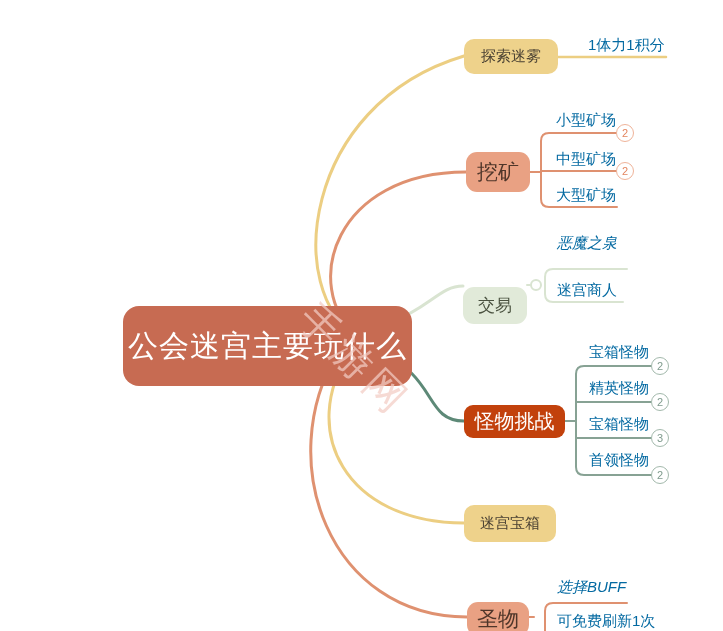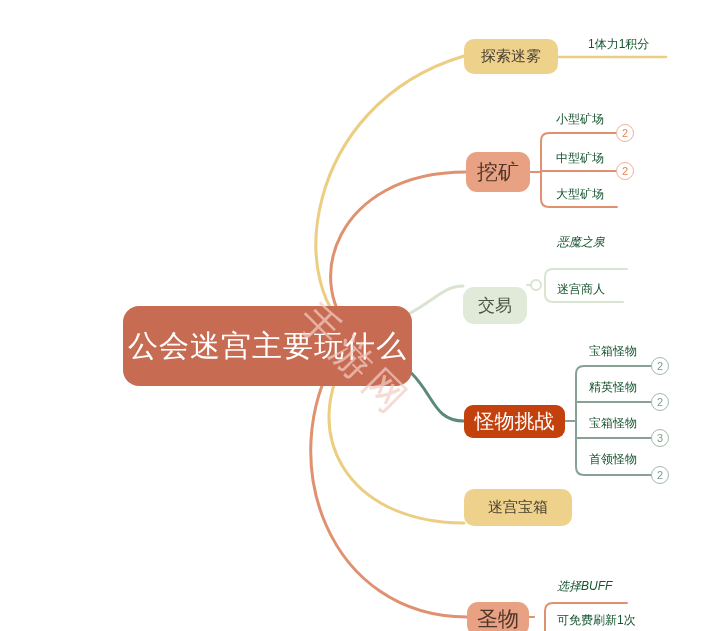--- a/index.html
+++ b/index.html
@@ -17,21 +17,21 @@
     display:flex;align-items:center;justify-content:center;
     box-sizing:border-box;white-space:nowrap;
   }
   .node-root{background:#c76b52;color:#ffffff;border-radius:14px;font-size:30px;letter-spacing:1px;}
   .node-yellow{background:#eed28b;color:#4a4133;border-radius:10px;font-size:15px;}
   .node-salmon{background:#e9a183;color:#4f362a;border-radius:11px;font-size:21px;}
   .node-green{background:#e1ead9;color:#49513f;border-radius:11px;font-size:17px;}
   .node-sage{background:#c2410c;color:#ffffff;border-radius:9px;font-size:20px;}
   .child-label{
     position:absolute;z-index:2;
-    font-size:12px;color:#14532d;white-space:nowrap;
+    font-size:15px;color:#0369a1;white-space:nowrap;
   }
   .badge{
     position:absolute;z-index:2;
     width:18px;height:18px;border-radius:50%;
     background:#ffffff;box-sizing:border-box;
     display:flex;align-items:center;justify-content:center;
     font-size:11px;line-height:1;
   }
   .badge-salmon{border:1.5px solid #efb399;color:#e3855f;}
   .badge-sage{border:1.5px solid #a3b9ac;color:#7f9b8d;}
@@ -114,19 +114,19 @@
   <div class="node node-sage" style="left:464px;top:405px;width:101px;height:33px;">怪物挑战</div>
   <div class="child-label" style="left:589px;top:343px;">宝箱怪物</div>
   <div class="badge badge-sage" style="left:651px;top:357px;">2</div>
   <div class="child-label" style="left:589px;top:379px;">精英怪物</div>
   <div class="badge badge-sage" style="left:651px;top:393px;">2</div>
   <div class="child-label" style="left:589px;top:415px;">宝箱怪物</div>
   <div class="badge badge-sage" style="left:651px;top:429px;">3</div>
   <div class="child-label" style="left:589px;top:451px;">首领怪物</div>
   <div class="badge badge-sage" style="left:651px;top:466px;">2</div>
 
-  <div class="node node-yellow" style="left:464px;top:489px;width:108px;height:37px;">迷宫宝箱</div>
+  <div class="node node-yellow" style="left:464px;top:505px;width:92px;height:37px;">迷宫宝箱</div>
 
   <div class="node node-salmon" style="left:467px;top:602px;width:62px;height:34px;">圣物</div>
   <div class="child-label" style="left:557px;top:578px;font-style:italic;">选择BUFF</div>
   <div class="child-label" style="left:557px;top:612px;">可免费刷新1次</div>
 
 </div>
 
 </body></html>

